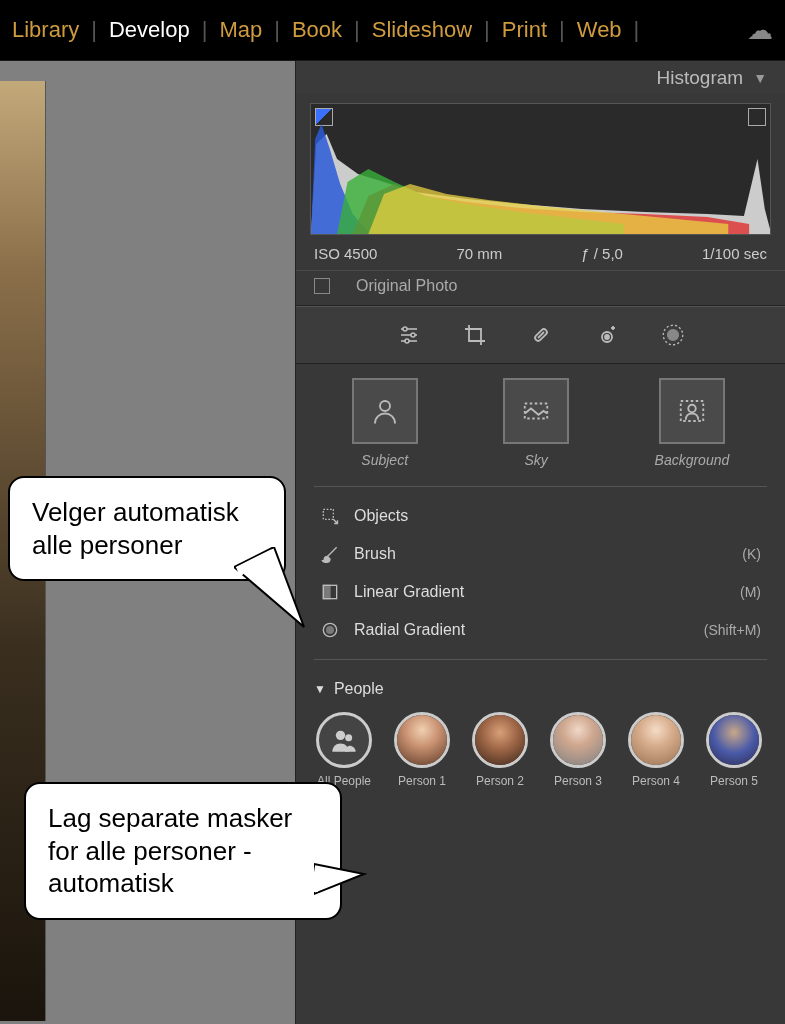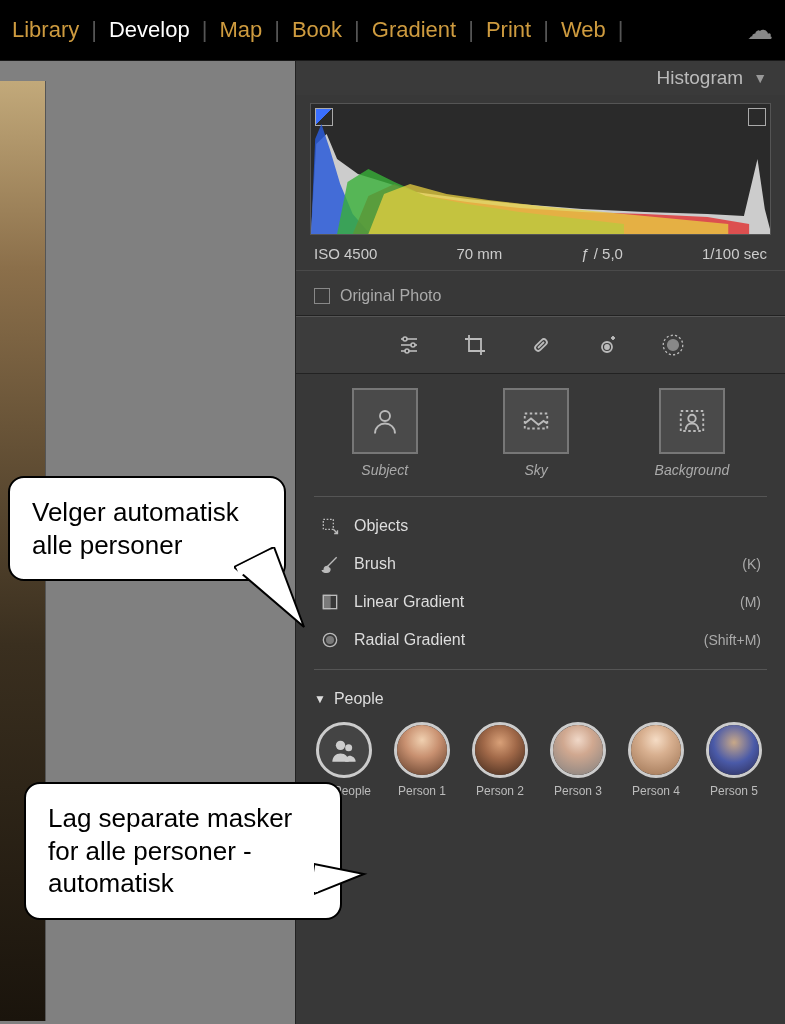--- a/index.html
+++ b/index.html
@@ -97,22 +97,22 @@
     padding: 4px 18px 8px 18px;
     font-size: 15px;
     color: #ccc;
     font-style: italic;
     gap: 22px;
   }
   .meta-row span { font-style: normal; }
   .orig-row {
     display: flex;
     align-items: center;
-    gap: 10px;
-    padding: 16px 18px 10px 18px;
+    gap: 26px;
+    padding: 6px 18px 10px 18px;
     font-size: 16px;
     color: #aaa;
     border-top: 1px solid #4a4a4a;
     border-bottom: 1px solid #222;
   }
   .orig-row .check {
     width: 14px; height: 14px;
     border: 1px solid #888;
   }
   .toolstrip {
@@ -245,21 +245,21 @@
 
 <div class="topnav">
   <span class="tab">Library</span>
   <span class="sep">|</span>
   <span class="tab active">Develop</span>
   <span class="sep">|</span>
   <span class="tab">Map</span>
   <span class="sep">|</span>
   <span class="tab">Book</span>
   <span class="sep">|</span>
-  <span class="tab">Gradient</span>
+  <span class="tab">Slideshow</span>
   <span class="sep">|</span>
   <span class="tab">Print</span>
   <span class="sep">|</span>
   <span class="tab">Web</span>
   <span class="sep">|</span>
   <span class="cloud">☁</span>
 </div>
 
 <div class="workspace">
   <div class="preview">

